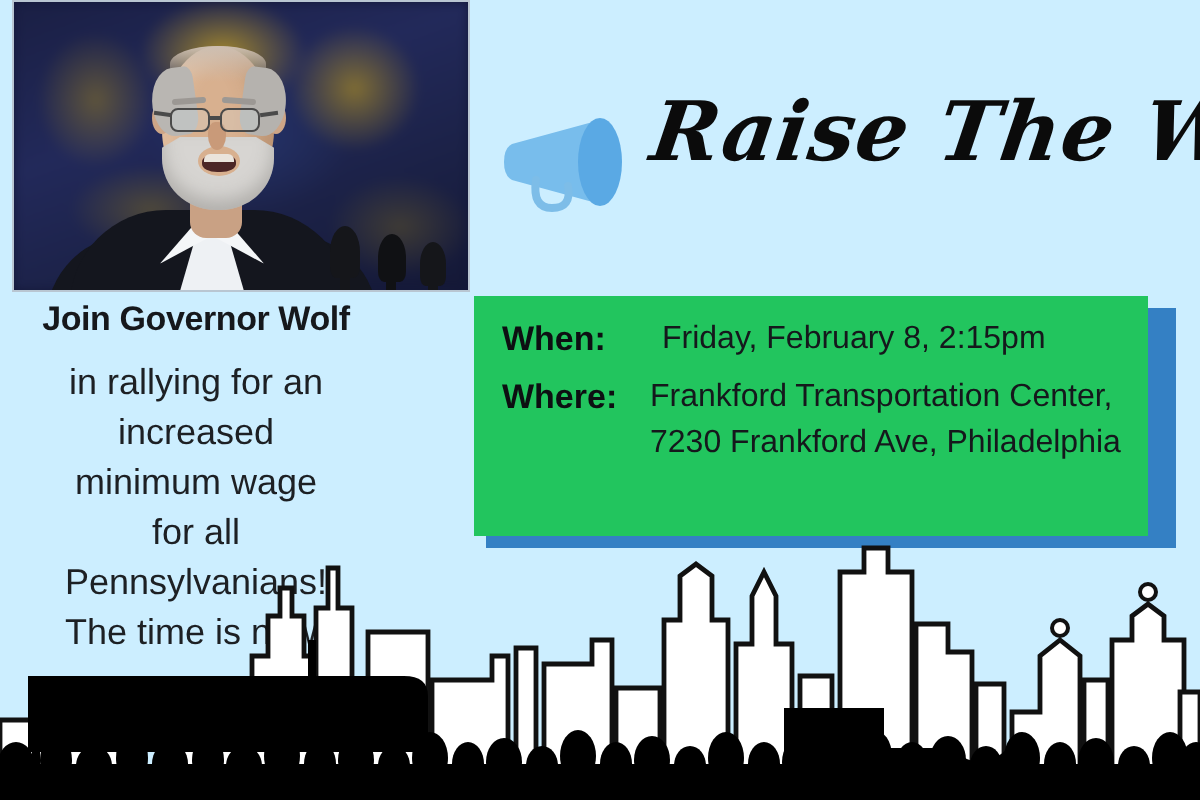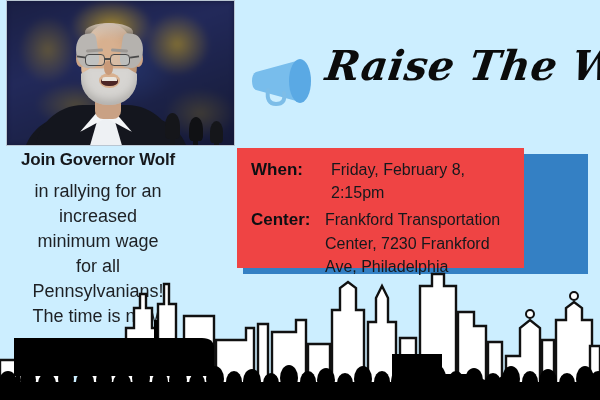--- a/index.html
+++ b/index.html
@@ -148,22 +148,22 @@
   }
 
   
   .info-shadow {
     position:absolute; left:243px; top:154px;
     width:345px; height:120px;
     background:#3480c4;
   }
   .info-box {
     position:absolute; left:237px; top:148px;
-    width:287px; height:120px;
-    background:#ef4444;
+    width:337px; height:120px;
+    background:#22c55e;
     padding:10px 12px 0 14px;
   }
   .info-row { display:flex; align-items:flex-start; margin-bottom:4px; }
   .info-label {
     font-size:17px; font-weight:bold; color:#0d0f12;
     width:74px; flex:0 0 74px; line-height:1.45;
   }
   .info-value {
     font-size:16px; color:#15181c; line-height:1.45;
   }
@@ -226,21 +226,21 @@
     <div class="subcopy">in rallying for an increased minimum wage for all Pennsylvanians! The time is now!</div>
   </div>
 
   <div class="info-shadow"></div>
   <div class="info-box">
     <div class="info-row info-row-when">
       <div class="info-label">When:</div>
       <div class="info-value">Friday, February 8, 2:15pm</div>
     </div>
     <div class="info-row info-row-where">
-      <div class="info-label">Center:</div>
+      <div class="info-label">Where:</div>
       <div class="info-value">Frankford Transportation Center, 7230 Frankford Ave, Philadelphia</div>
     </div>
   </div>
 
   <svg class="skyline" viewBox="0 0 600 132" preserveAspectRatio="none">
     <g fill="#ffffff" stroke="#111111" stroke-width="2.4">
       <path d="M0 132 L0 92 L22 92 L22 82 L46 82 L46 92 L62 92 L62 132 Z"></path>
       <path d="M84 132 L84 86 L96 86 L96 74 L112 74 L112 86 L124 86 L124 132 Z"></path>
       <path d="M126 132 L126 60 L134 60 L134 40 L140 40 L140 26 L146 26 L146 40 L152 40 L152 60 L160 60 L160 132 Z"></path>
       <path d="M158 132 L158 36 L164 36 L164 16 L169 16 L169 36 L176 36 L176 132 Z"></path>

